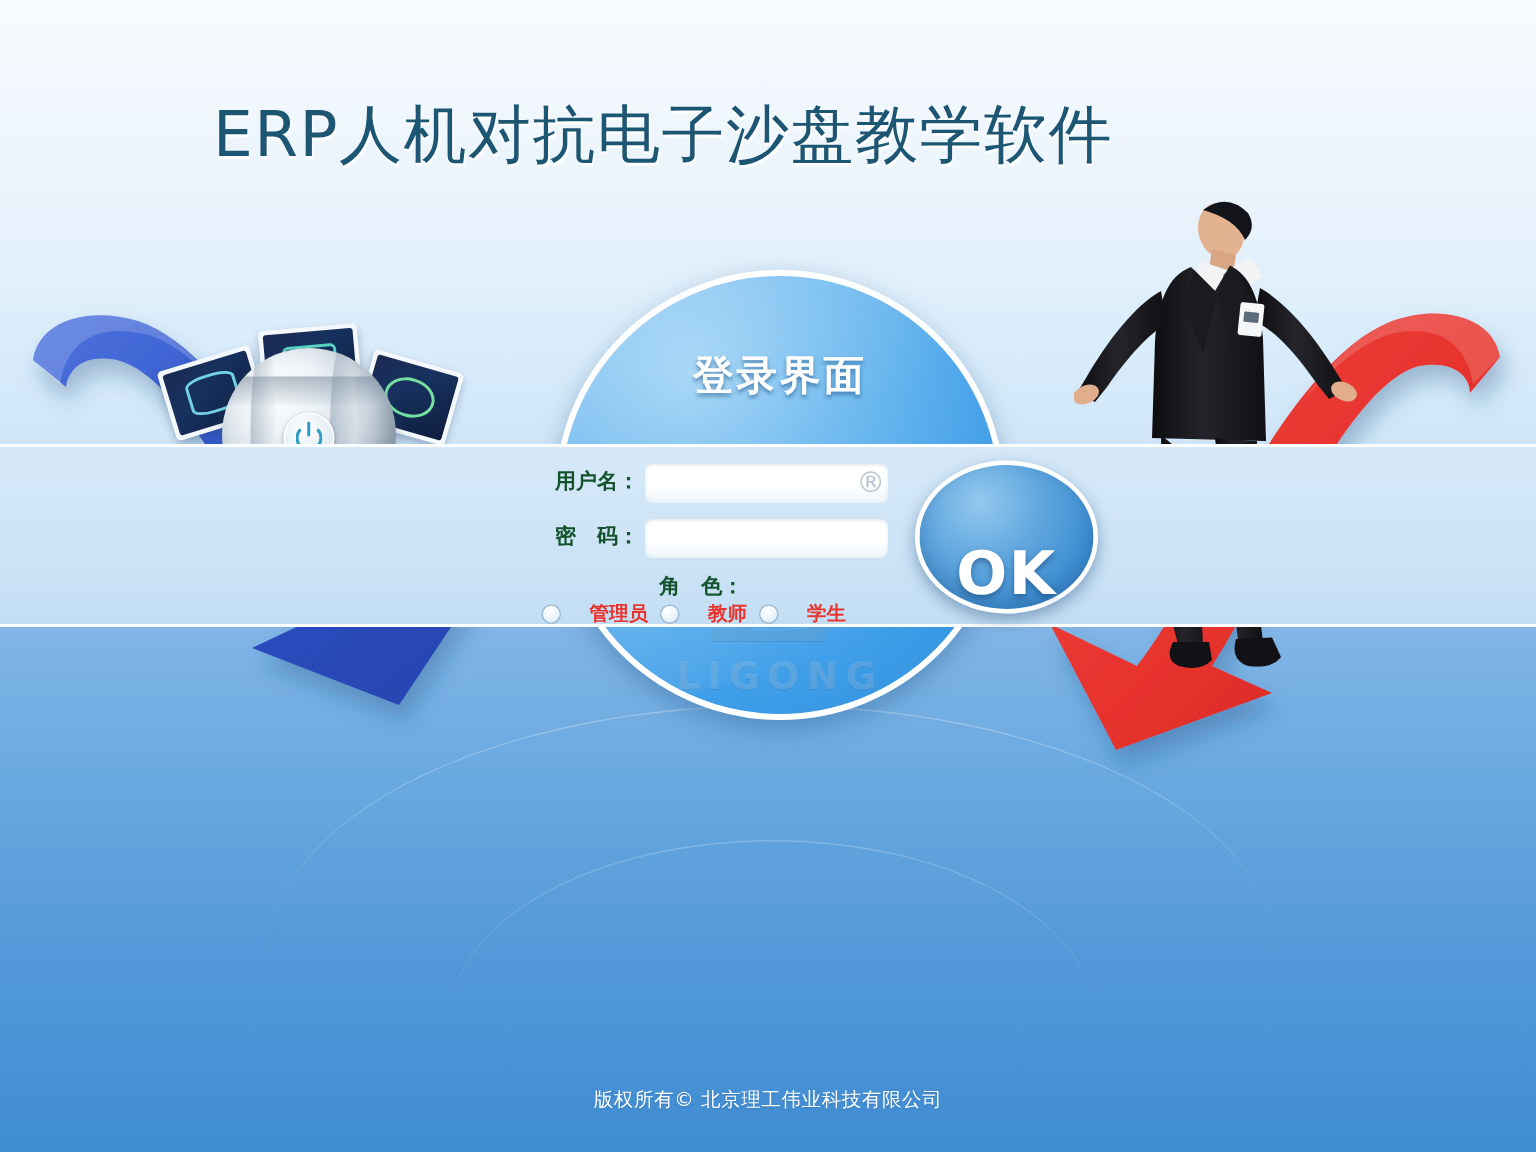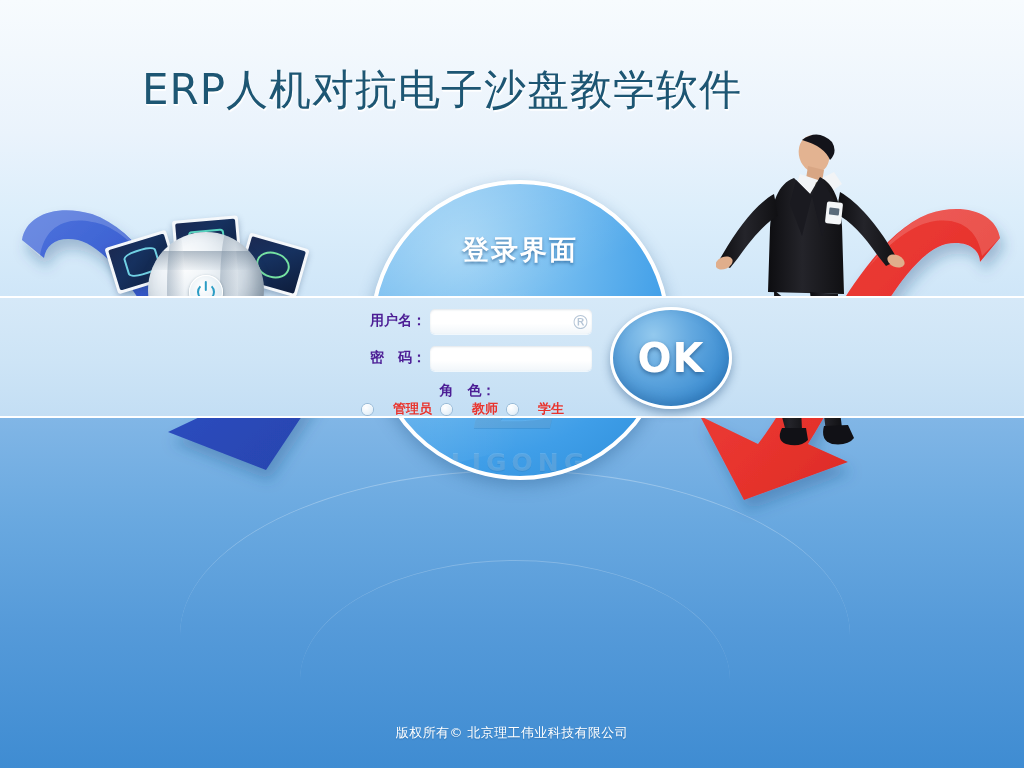--- a/index.html
+++ b/index.html
@@ -139,38 +139,37 @@
     font-size:150px; font-weight:bold; font-style:italic;
     color:rgba(255,255,255,0.10);
     text-shadow:0 1px 0 rgba(40,110,170,.25);
     line-height:1; pointer-events:none; font-family:"Liberation Serif",serif;
   }
   .lc-ligong {
     position:absolute; left:0; top:252px; width:100%; text-align:center;
     font-size:25px; font-weight:bold; letter-spacing:5px;
     color:rgba(255,255,255,0.16);
     text-shadow:0 1px 0 rgba(40,110,170,.22);
-    margin-top:12px;
   }
   .reg-mark {
     position:absolute; left:571px; top:311px;
     font-size:19px; color:rgba(120,150,180,.55);
     z-index:7;
   }
 
   
   .form {
     position:absolute; left:362px; top:306px; width:240px; height:104px; z-index:6;
   }
   .form-row { position:absolute; left:0; display:flex; align-items:center; height:26px; }
   .form-row.r1 { top:2px; }
   .form-row.r2 { top:39px; }
   .form-row.r3 { top:76px;flex-direction:column; }
   .f-label {
-    width:68px; font-size:14px; color:#4c1d95; font-weight:bold;
+    width:68px; font-size:14px; color:#14532d; font-weight:bold;
     letter-spacing:0px; white-space:nowrap; text-align:right; padding-right:4px;
   }
   .f-input {
     width:162px; height:25px; border:none; border-radius:5px;
     background:linear-gradient(to bottom,#ffffff 0%,#ffffff 58%,#f1f6fa 100%);
     box-shadow:inset 0 1px 2px rgba(80,110,140,.18), 0 1px 0 rgba(255,255,255,.7);
     font-size:13px; color:#17395f; padding:0 6px; outline:none;
     font-family:"DejaVu Sans","Liberation Sans",sans-serif;
   }
   .radios { display:flex; align-items:center; gap:4px; }
@@ -184,21 +183,21 @@
   .radio-label { font-size:13px; font-weight:bold; color:#e8342e; white-space:nowrap;
     text-shadow:0 1px 0 rgba(255,255,255,.25); }
 
   
   .ok-btn {
     position:absolute; left:610px; top:307px; width:122px; height:102px;
     border-radius:50%;
     background:radial-gradient(circle at 35% 26%, #93c9ee 0%, #64a9e0 36%, #3f8fd2 72%, #2f7cc2 100%);
     border:3px solid #ffffff;
     box-shadow:0 4px 10px rgba(25,70,120,.42), inset 0 -5px 12px rgba(20,70,120,.28);
-    display:flex; align-items:center; justify-content:center;
+    display:flex; align-items:flex-end; justify-content:center;
     z-index:8; cursor:pointer;
   }
   .ok-text {
     font-size:40px; font-weight:bold; color:#ffffff; letter-spacing:1px;
     text-shadow:0 2px 4px rgba(15,60,110,.55);
   }
 
   
   .footer {
     position:absolute; left:0; bottom:26px; width:1024px; text-align:center;

